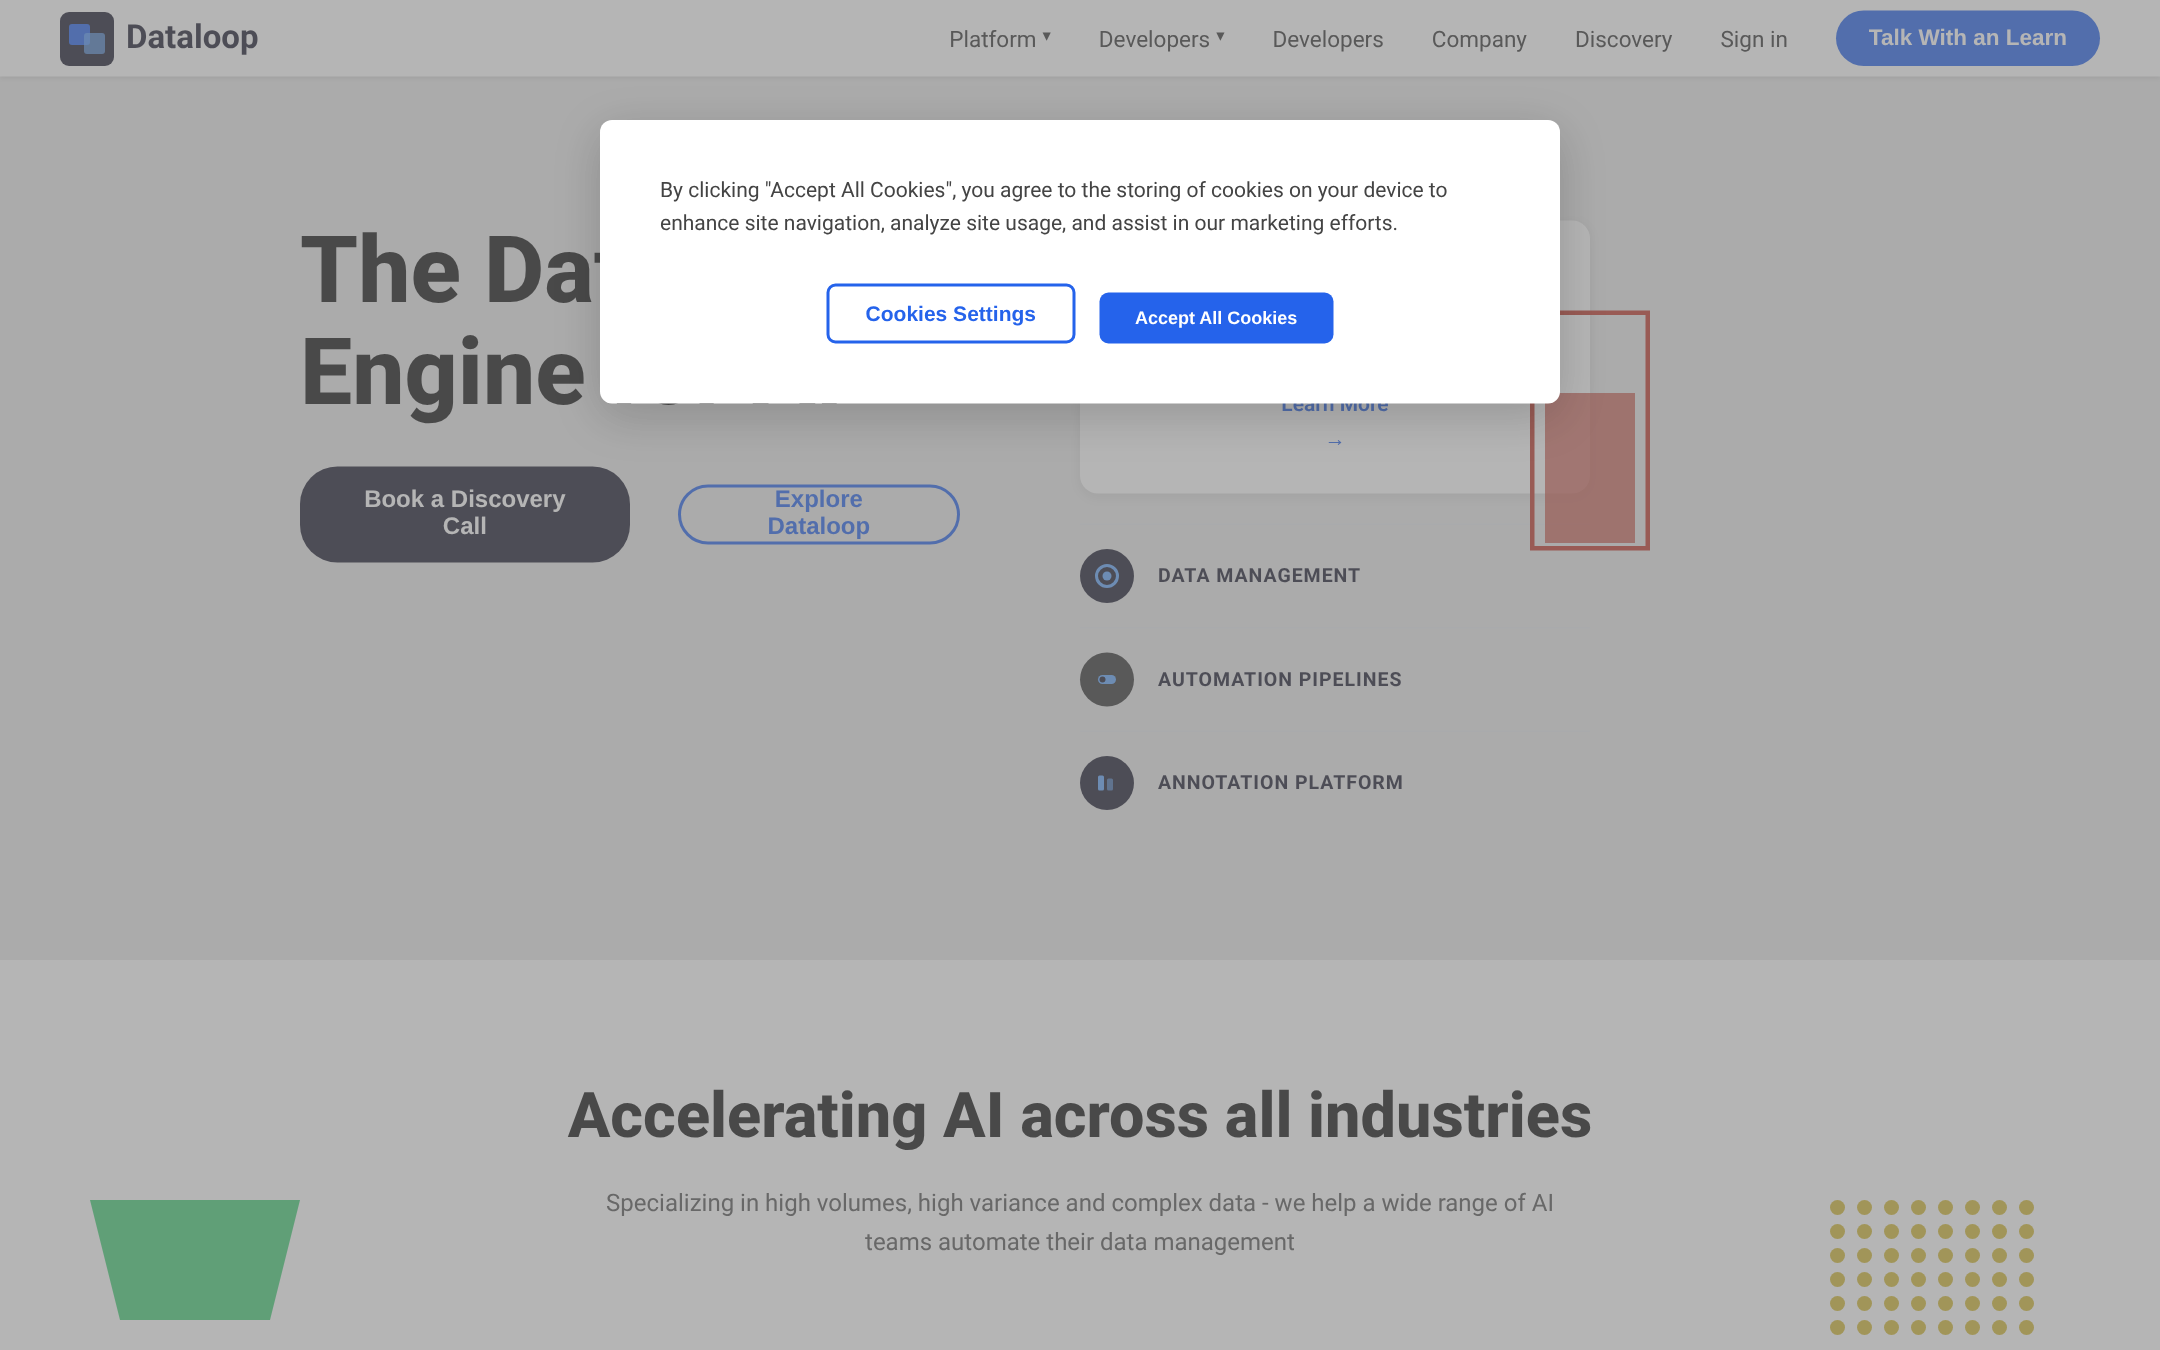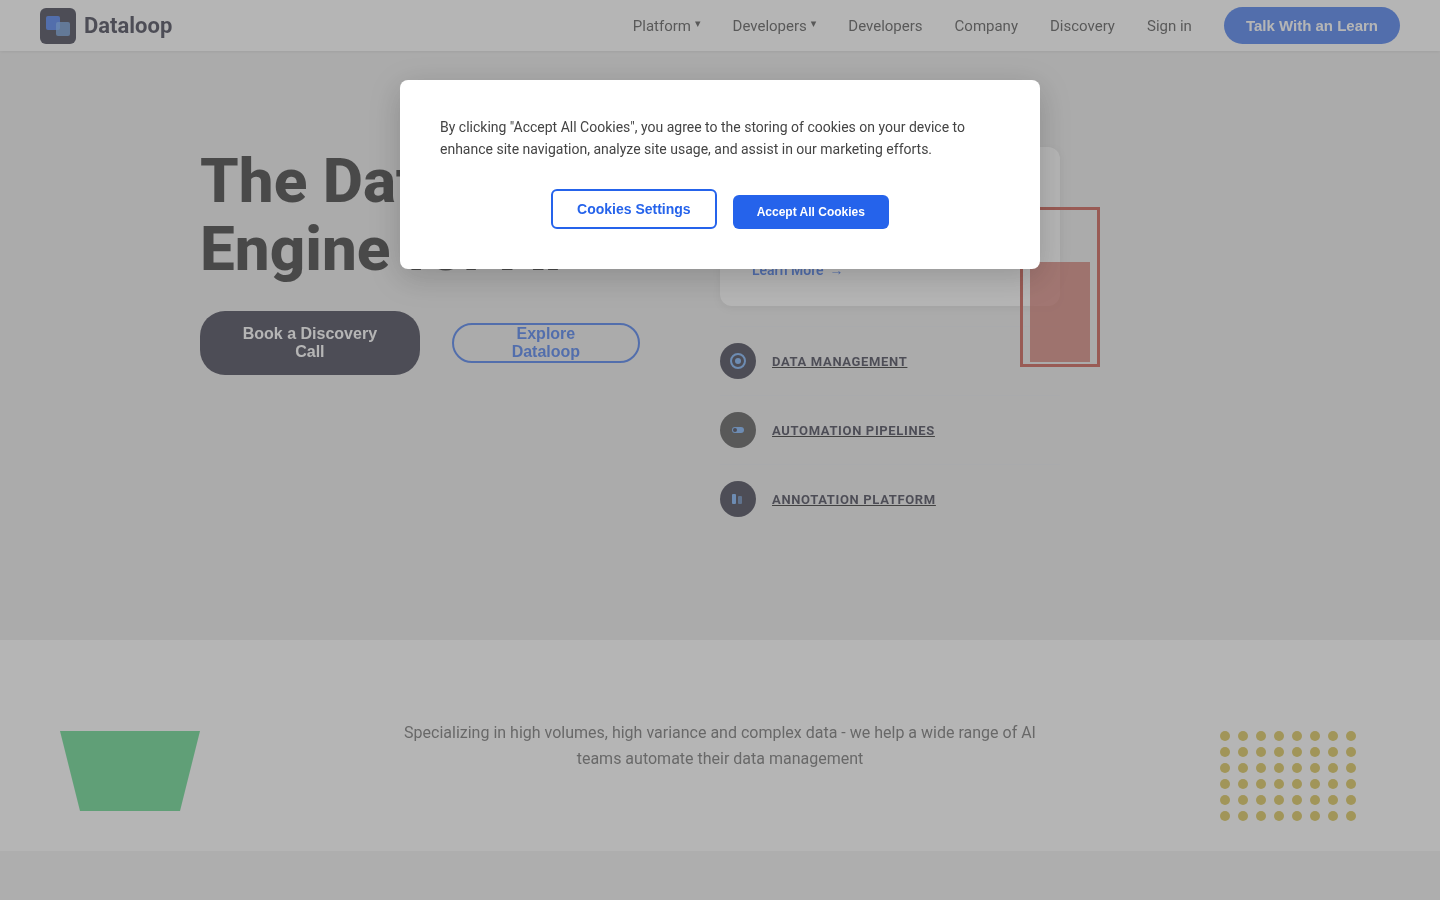--- a/index.html
+++ b/index.html
@@ -69,23 +69,24 @@
       margin-bottom: 0;
       box-shadow: 0 2px 8px rgba(0,0,0,0.08);
     }
     .feature-card-text {
       font-size: 14px; color: #444; line-height: 1.6; margin-bottom: 20px;
     }
     .learn-more-link {
       display: flex; align-items: center; gap: 6px;
       color: #2563eb; font-size: 14px; font-weight: 600; cursor: pointer;
       text-decoration: none;
-    }
-
-    .feature-list { margin-top: 20px; text-decoration: underline; }
+      flex-direction: column;
+    }
+
+    .feature-list { margin-top: 20px; }
     .feature-item {
       display: flex; align-items: center; gap: 16px;
       padding: 16px 0; border-top: 1px solid #e5e7eb;
       cursor: pointer;
     }
     .feature-item-icon {
       width: 36px; height: 36px; border-radius: 50%;
       background: #1a1a2e; display: flex; align-items: center; justify-content: center;
       flex-shrink: 0;
     }
@@ -248,20 +249,21 @@
         <span class="feature-item-label">ANNOTATION PLATFORM</span>
       </div>
     </div>
 
     <div class="deco-rect"></div>
     <div class="deco-rect-fill"></div>
   </div>
 </section>
 
 <section class="bottom-section">
+  <h2 class="bottom-title">Accelerating AI across all industries</h2>
   <p class="bottom-subtitle">Specializing in high volumes, high variance and complex data - we help a wide range of AI teams automate their data management</p>
 
   <div class="deco-trapezoid">
     <svg viewBox="0 0 140 80" xmlns="http://www.w3.org/2000/svg">
       <polygon points="20,80 120,80 140,0 0,0" fill="#22c55e" opacity="0.85"></polygon>
     </svg>
   </div>
 
   <div class="deco-dots">
     <div class="deco-dots-inner">

